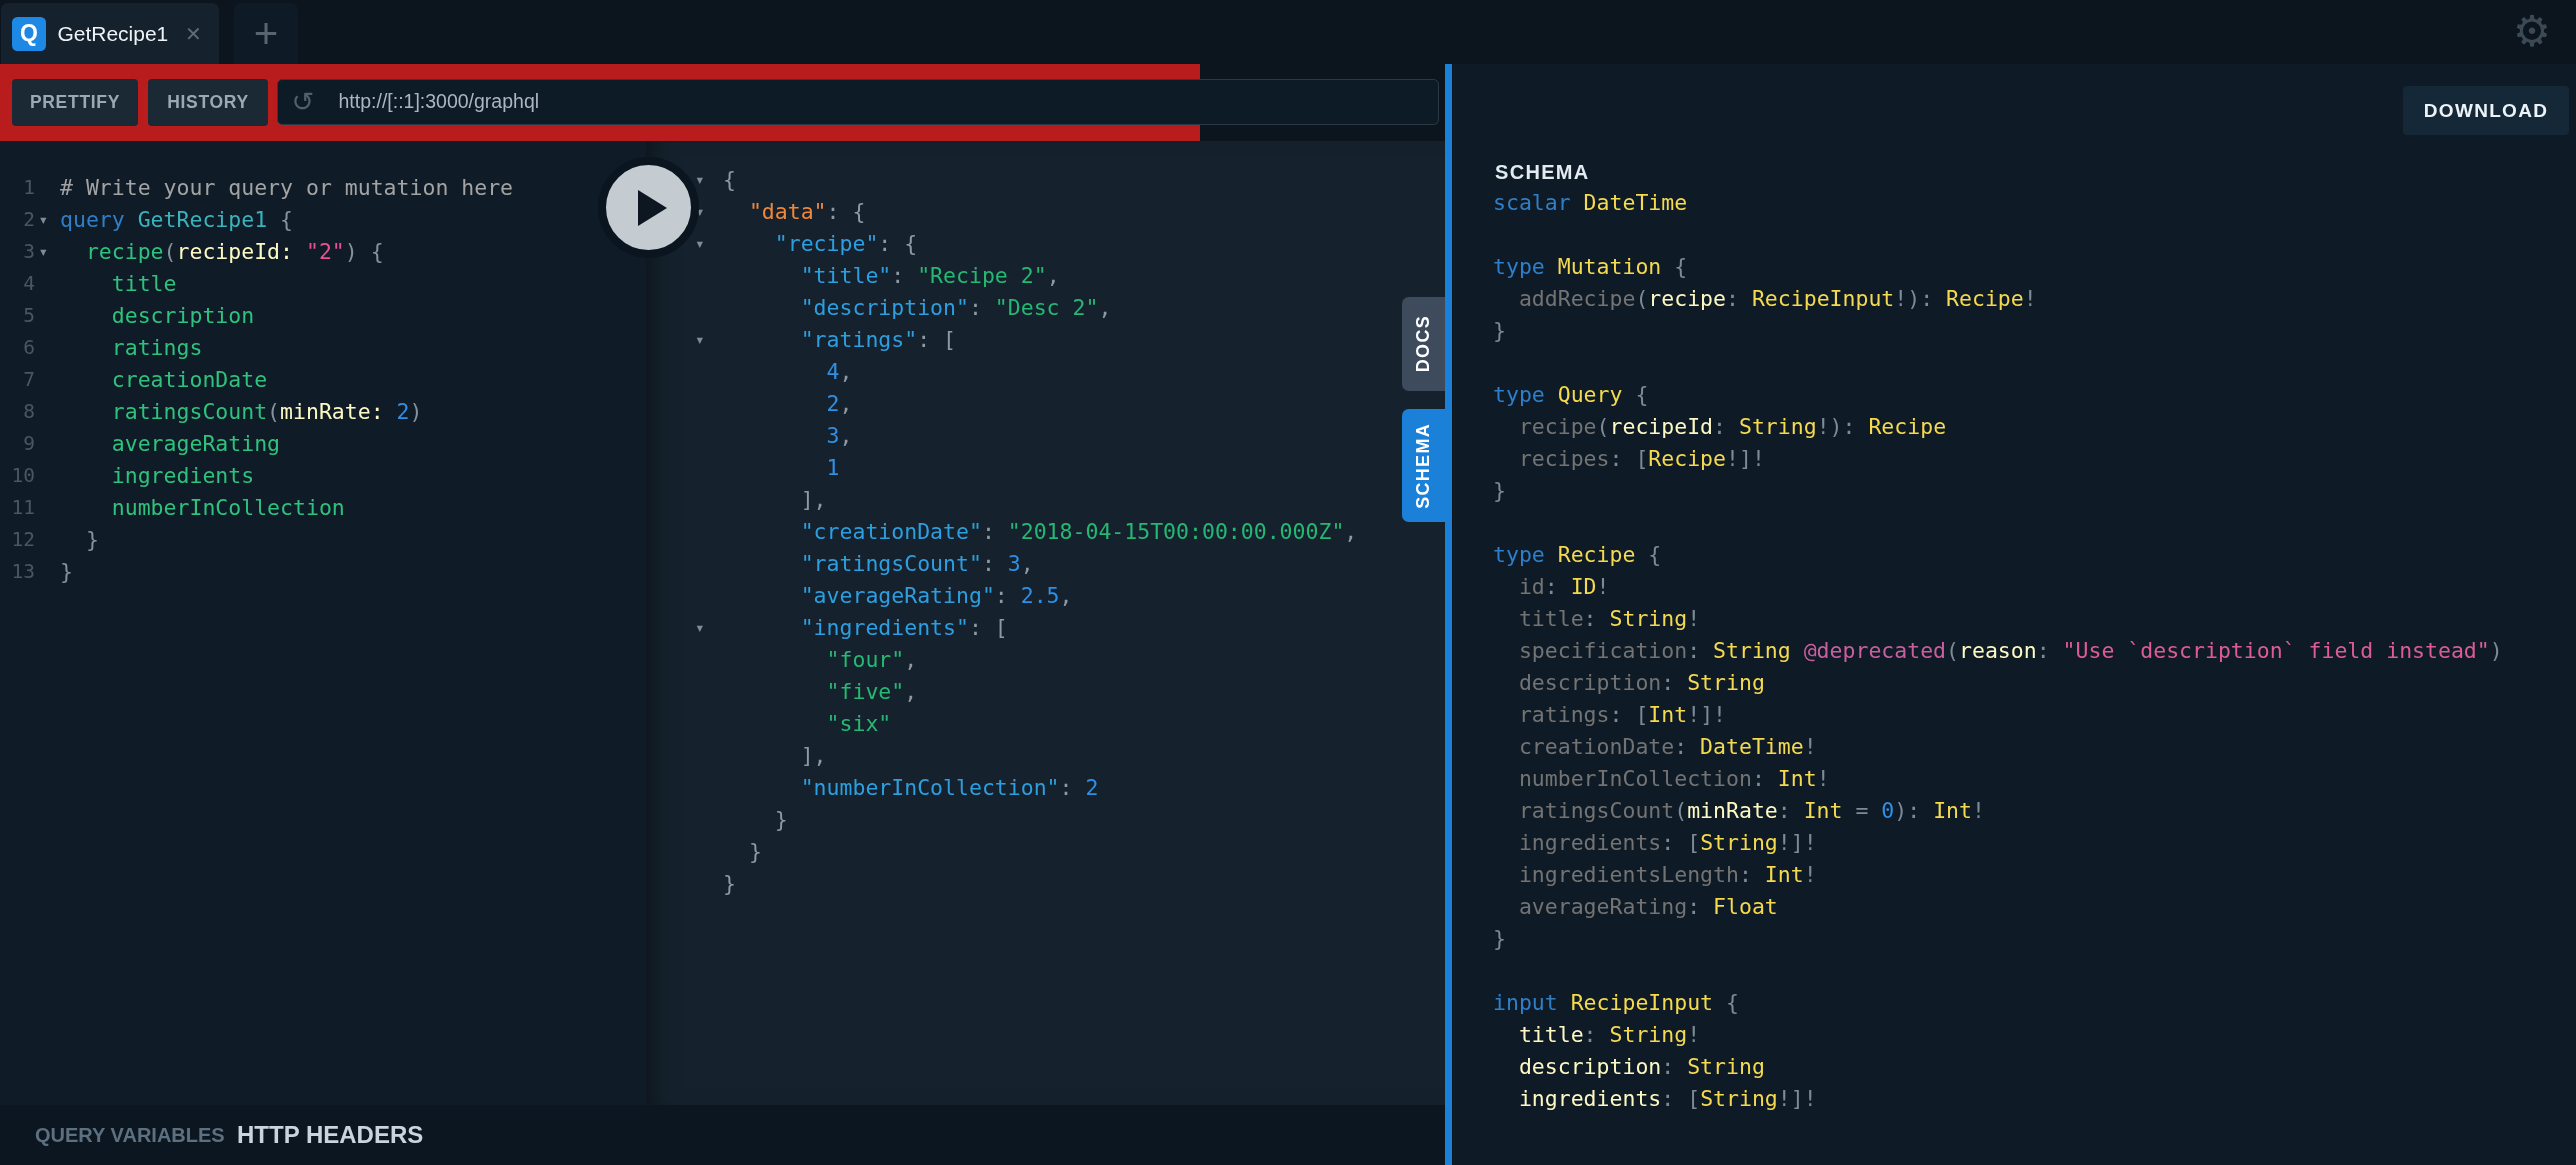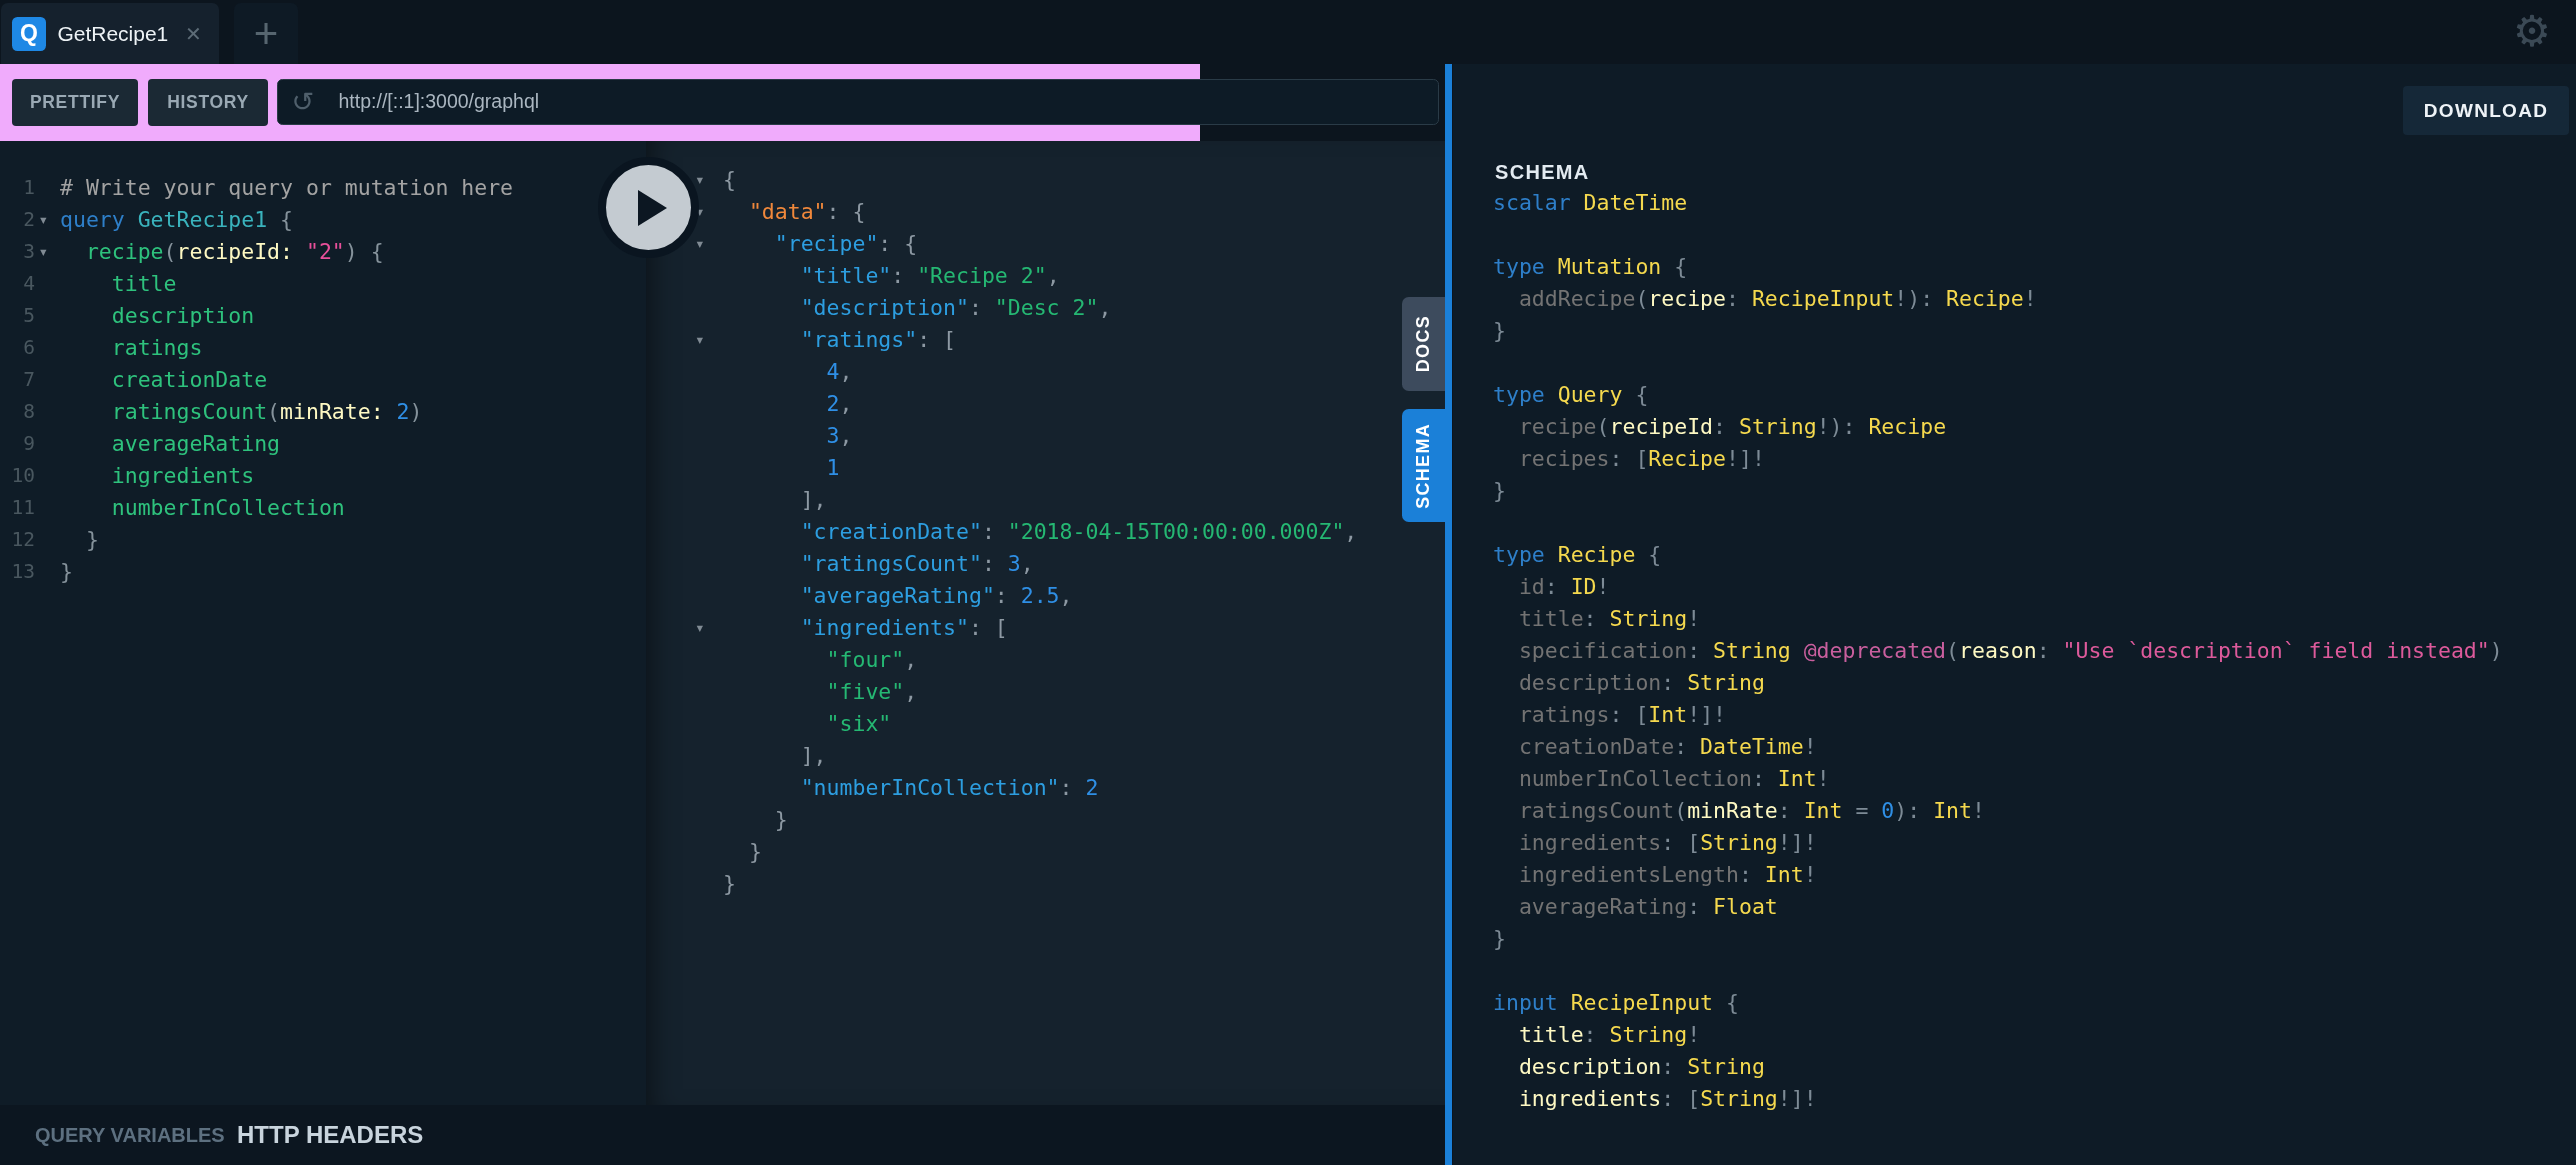--- a/index.html
+++ b/index.html
@@ -12,21 +12,21 @@
   .qicon{width:34px;height:34px;margin-left:10.7px;border-radius:5.4px;background:#1e88e5;color:#ffffff;
          font-weight:bold;font-size:23px;display:flex;align-items:center;justify-content:center;}
   .tab-title{color:#eef3f6;font-size:21px;margin-left:11.4px;flex:1;}
   .tab-close{color:#5d6c77;font-size:20px;margin-right:17.5px;}
   .tab-plus{position:absolute;left:234px;top:2.7px;width:64px;height:62px;background:#0e1a25;
             border-radius:6.7px 6.7px 0 0;display:flex;align-items:center;justify-content:center;
             color:#56656f;font-size:42px;font-weight:300;}
   .gear{position:absolute;left:2505px;top:1.3px;width:54px;height:60px;color:#3b4955;font-size:43px;
         display:flex;align-items:center;justify-content:center;font-family:"DejaVu Sans",sans-serif;}
   
-  .toolbar{position:absolute;left:0;top:64px;width:1200px;height:77px;background:#f0abfc;}
+  .toolbar{position:absolute;left:0;top:64px;width:1200px;height:77px;background:#b91c1c;}
   .tbtn{position:absolute;top:14.8px;height:47px;background:#1b2934;border-radius:4px;color:#9aa9b4;
         font-size:17.5px;font-weight:600;letter-spacing:0.7px;display:flex;align-items:center;justify-content:center;}
   .btn-prettify{left:12px;width:126px;}
   .btn-history{left:148px;width:120px;}
   .urlbar{position:absolute;left:277px;top:14.8px;width:1162px;height:46px;background:#0d1b26;
           border:1.3px solid #2a3b47;border-radius:5.4px;box-sizing:border-box;display:flex;align-items:center;}
   .url-reload{color:#4f5f6b;font-size:27px;margin-left:13.4px;font-family:"DejaVu Sans",sans-serif;}
   .url-text{color:#aab6c0;font-size:19.5px;margin-left:17.5px;padding-left:7px;}
   
   .editor-pane{position:absolute;left:0;top:141px;width:646px;height:964px;background:#0f1c27;}

